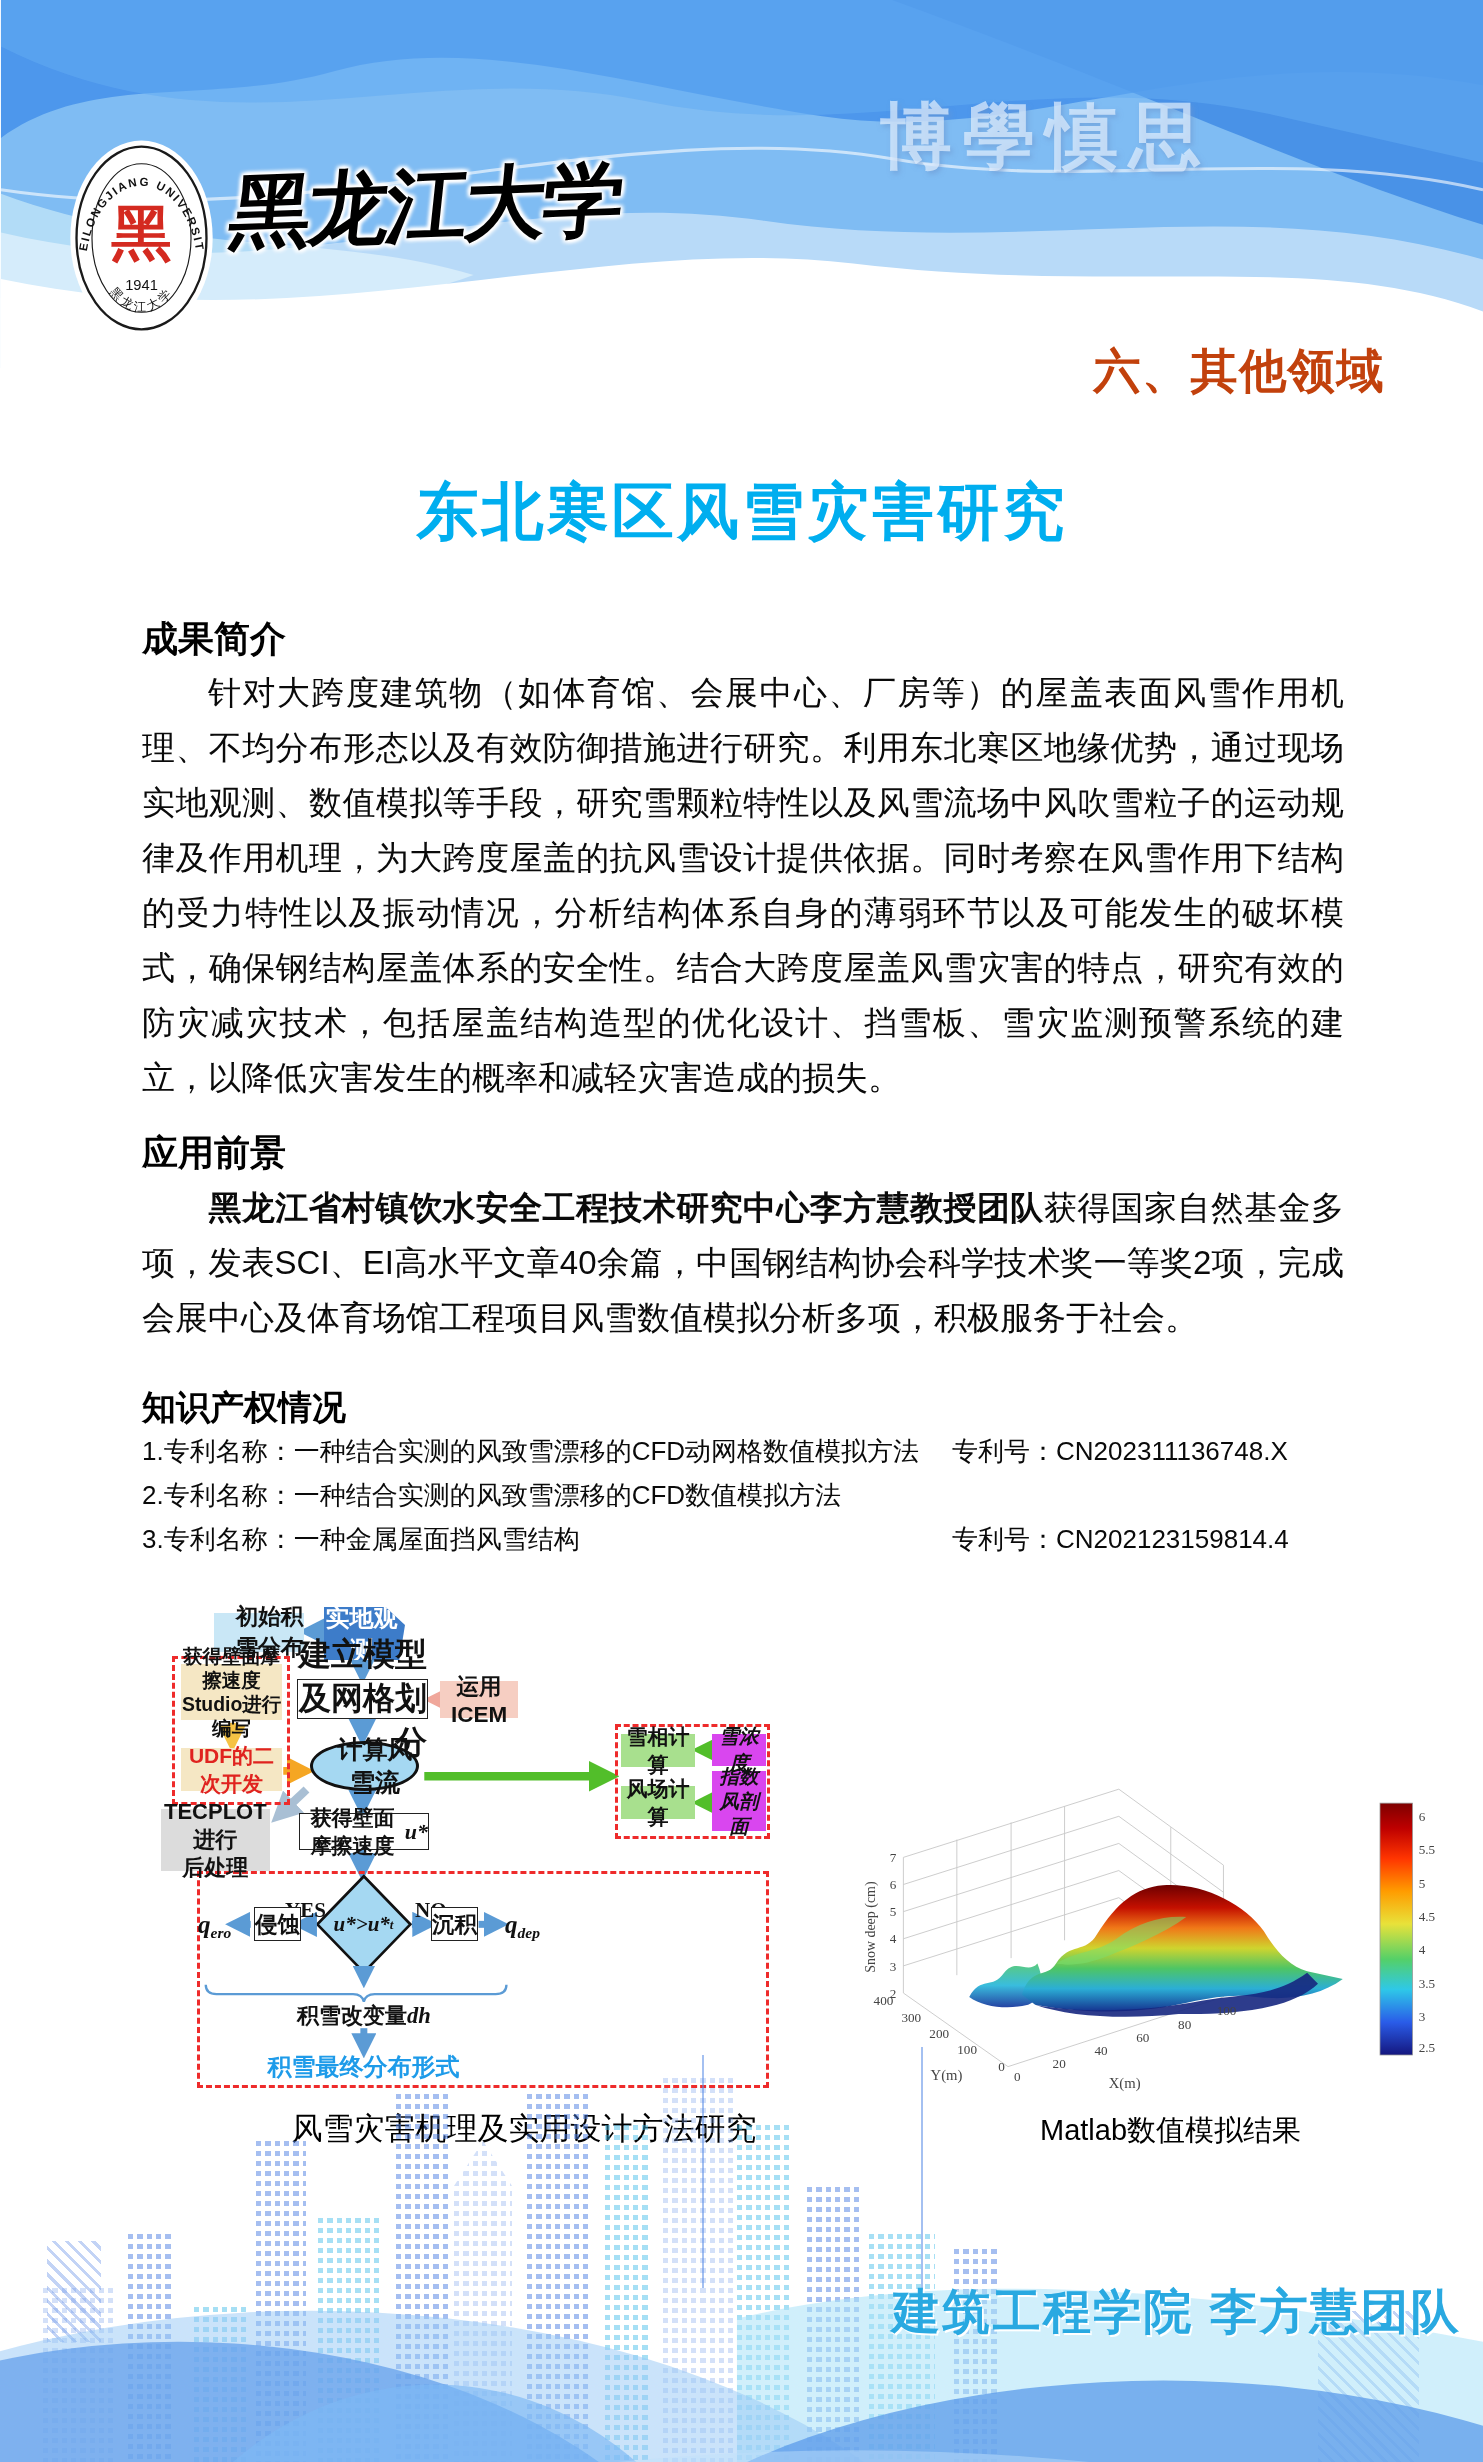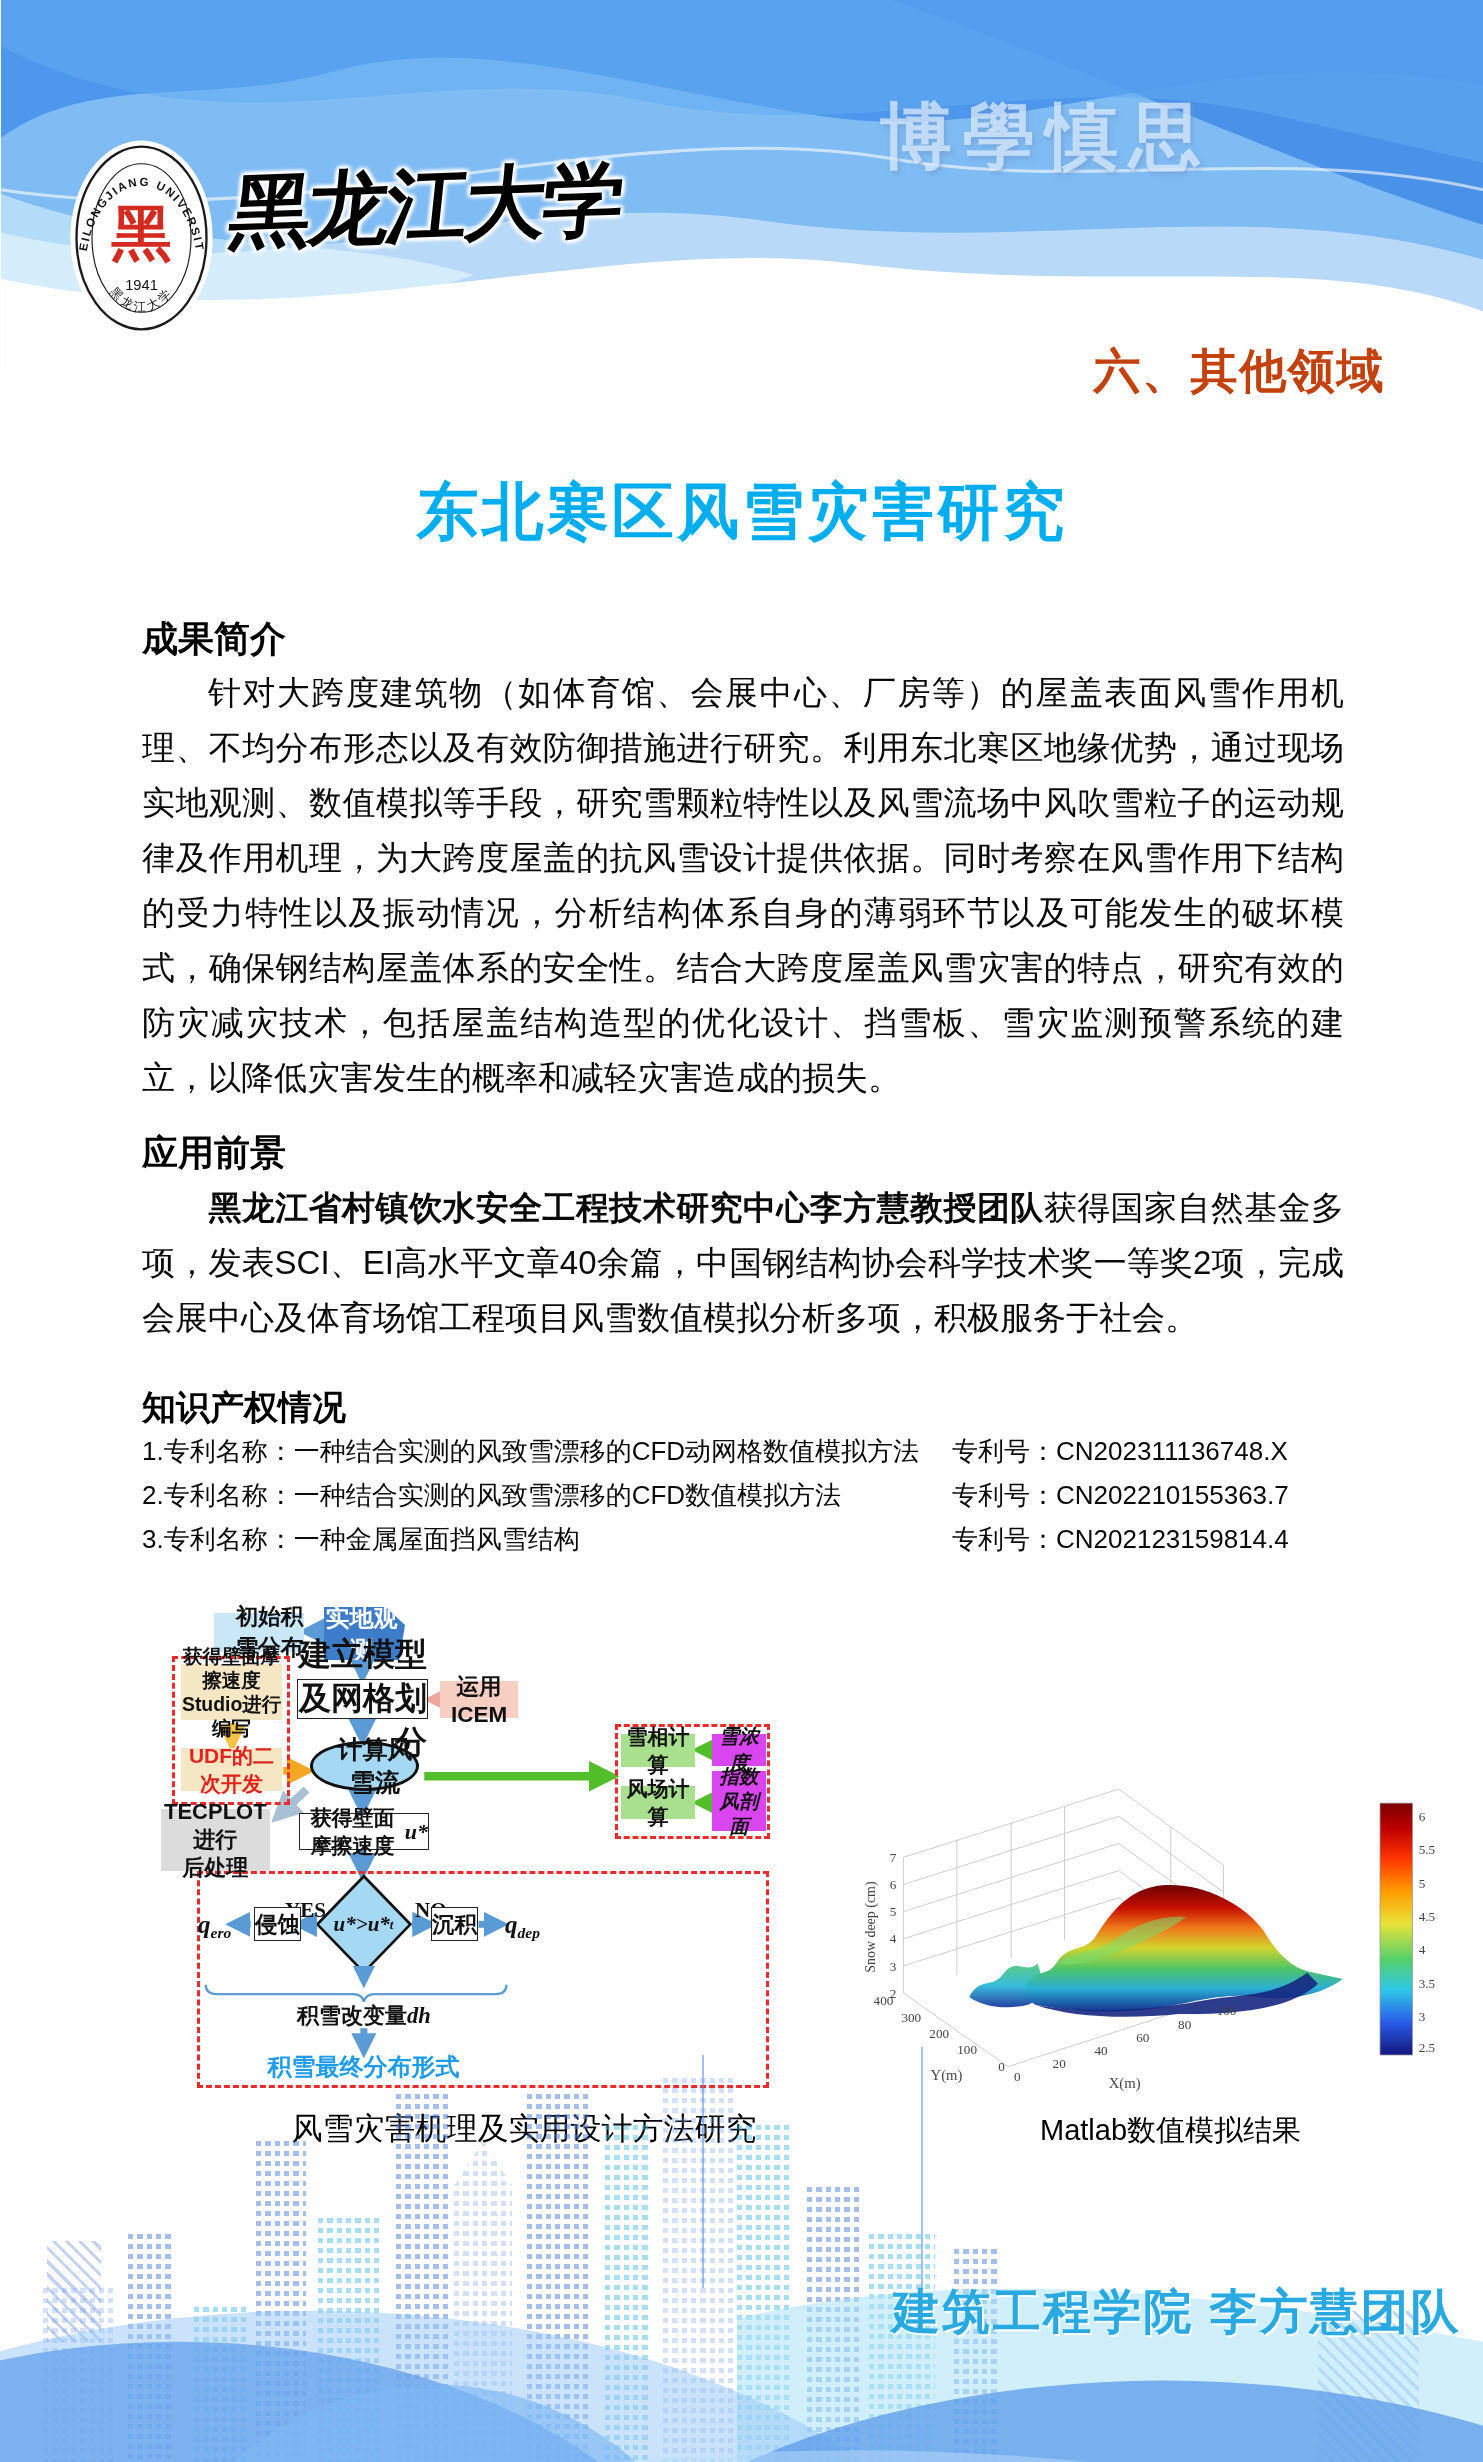--- a/index.html
+++ b/index.html
@@ -125,21 +125,20 @@
   </div>
 
   <div class="sec-head" style="top:1385px;font-size:34px;">知识产权情况</div>
   <div class="patents">
     <div class="patent-row">
       <div class="patent-name">1.专利名称：一种结合实测的风致雪漂移的CFD动网格数值模拟方法</div>
       <div class="patent-no">专利号：CN202311136748.X</div>
     </div>
     <div class="patent-row">
       <div class="patent-name">2.专利名称：一种结合实测的风致雪漂移的CFD数值模拟方法</div>
-      <div class="patent-no">专利号：CN202210155363.7</div>
     </div>
     <div class="patent-row">
       <div class="patent-name">3.专利名称：一种金属屋面挡风雪结构</div>
       <div class="patent-no">专利号：CN202123159814.4</div>
     </div>
   </div>
 
   <div class="fc">
     <svg class="fc-svg" width="620" height="508" viewBox="0 0 800 655">
       <defs>

